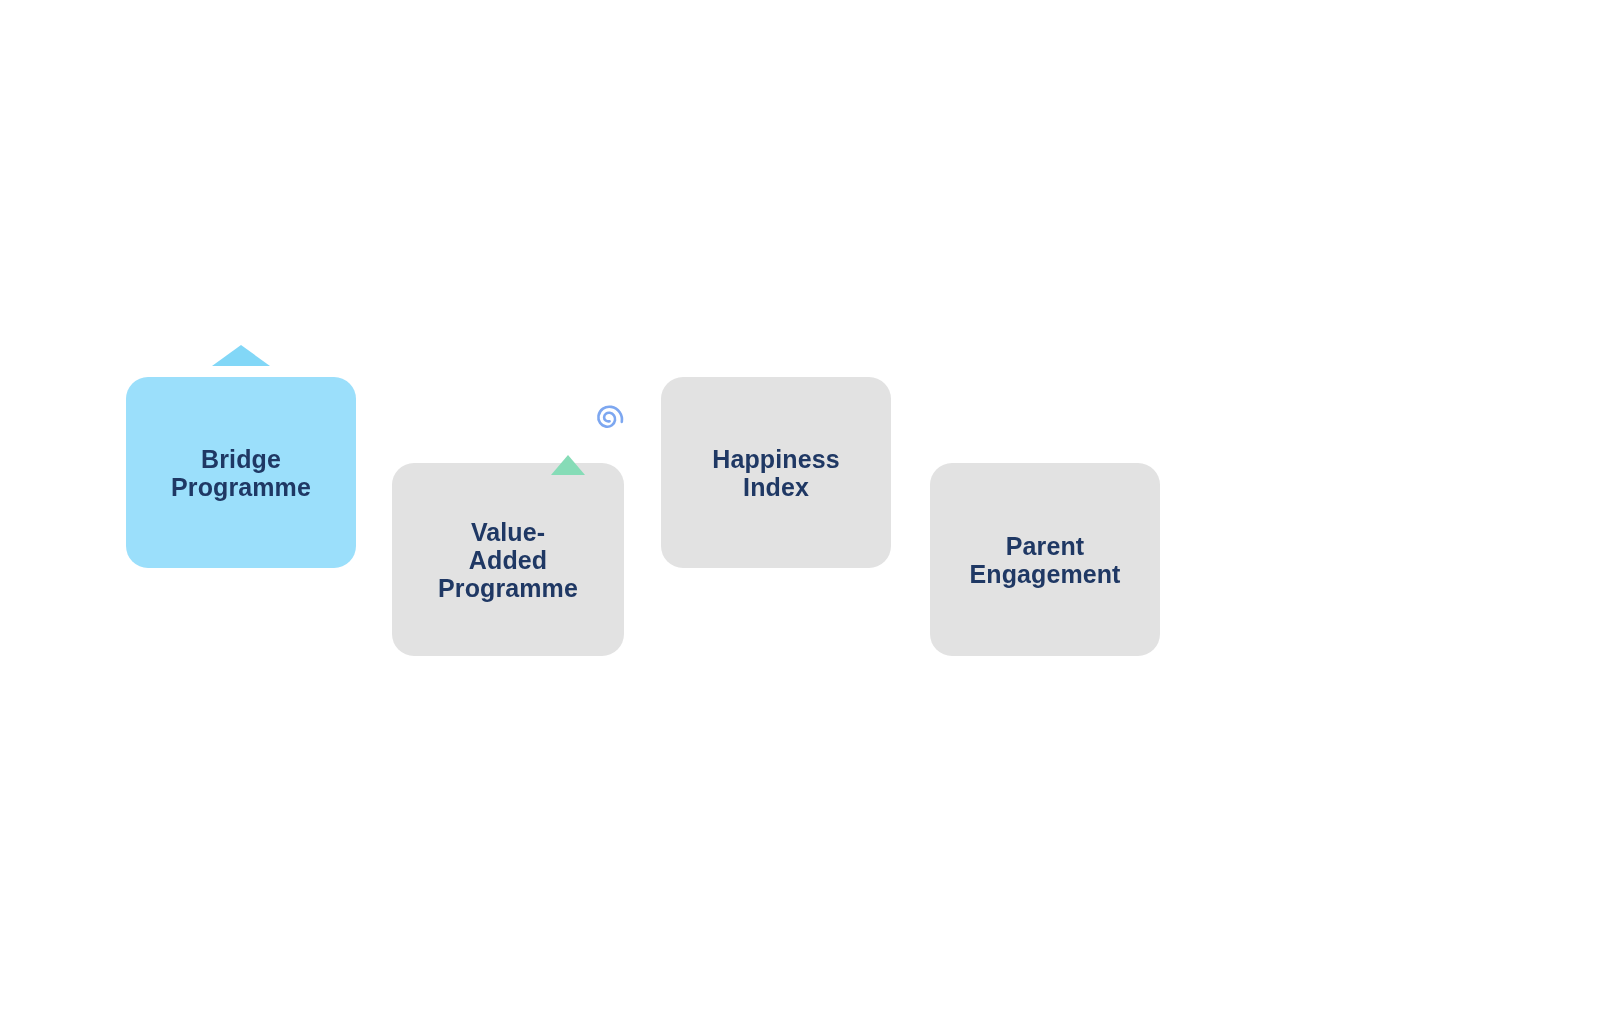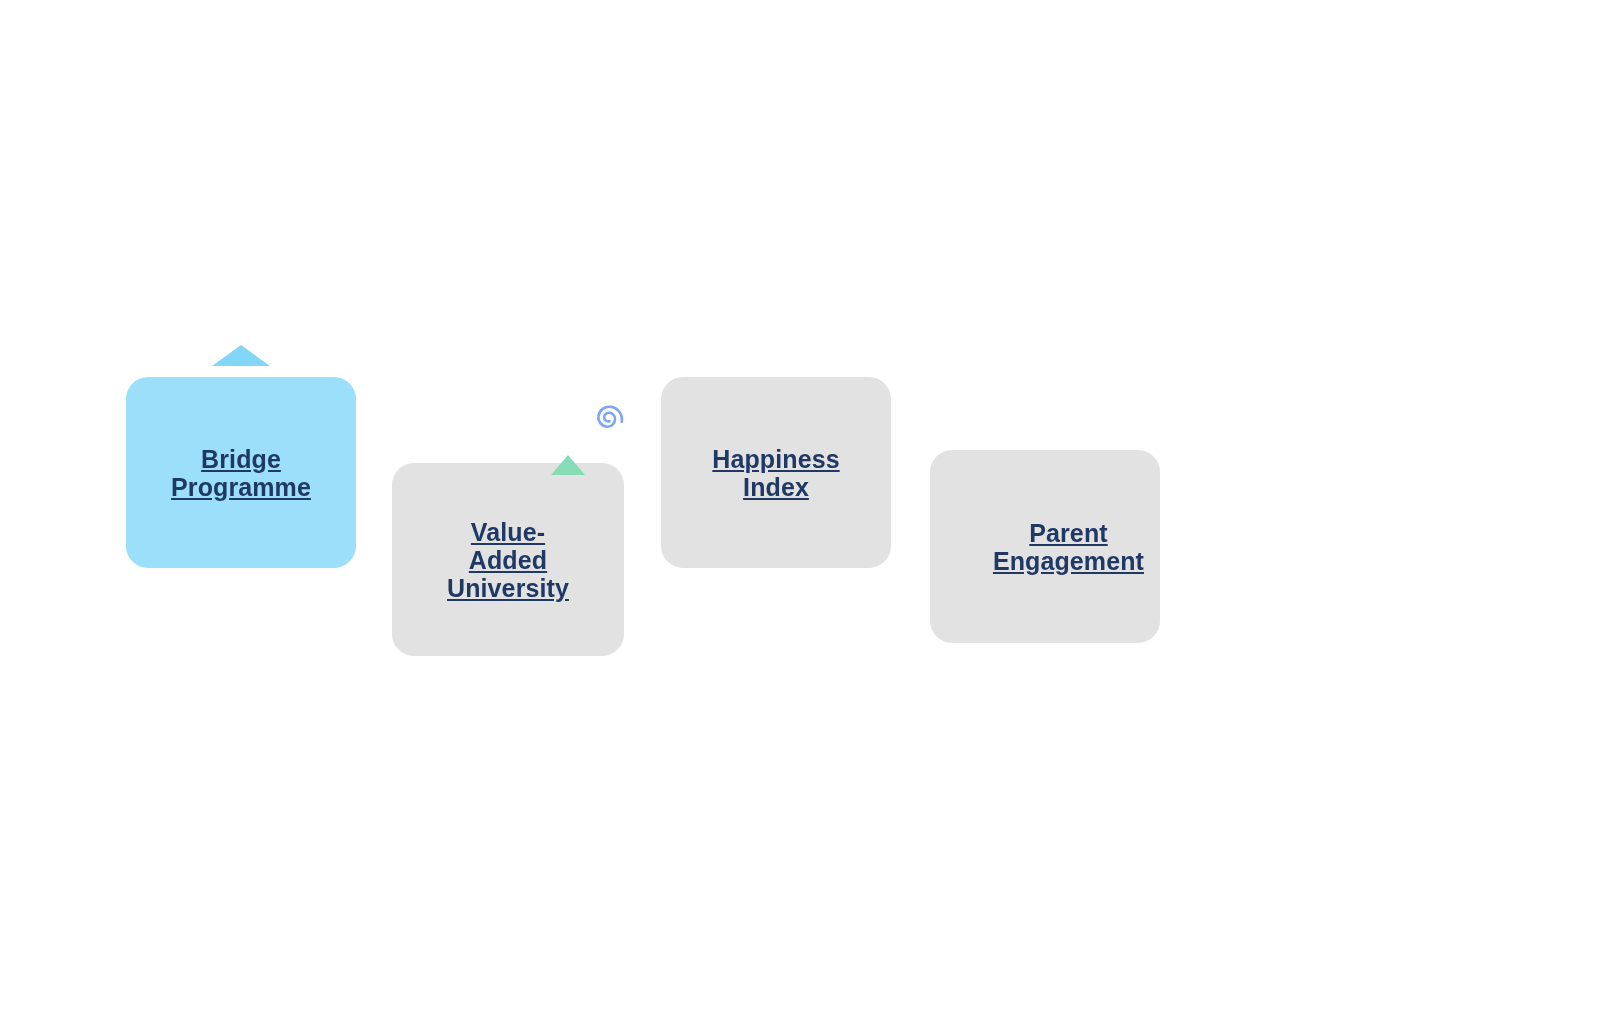--- a/index.html
+++ b/index.html
@@ -37,28 +37,27 @@
   .card-label {
     font-family: "Liberation Sans", sans-serif;
     font-weight: bold;
     font-size: 25px;
     line-height: 1.12;
     letter-spacing: 0.1px;
     color: #1f3864;
     white-space: pre-line;
     padding: 0 16px;
     user-select: none;
-    text-decoration: underline;
   }
 
   
   #card-bridge        { left: 126px; top: 377px;  width: 230px; height: 191px; background: #9bdffb; }
   #card-value-added   { left: 392px; top: 463px;  width: 232px; height: 193px; background: #e2e2e2; }
   #card-happiness     { left: 661px; top: 377px;  width: 230px; height: 191px; background: #e2e2e2; align-items: center; }
-  #card-parent        { left: 930px; top: 450px;  width: 230px; height: 193px; background: #e2e2e2; justify-content: flex-end; }
+  #card-parent        { left: 930px; top: 463px;  width: 230px; height: 193px; background: #e2e2e2; }
   #card-university    { left: 1198px; top: 377px; width: 230px; height: 191px; background: #e2e2e2; }
 
   
   .triangle {
     position: absolute;
     width: 0;
     height: 0;
     z-index: 2;
   }
 
@@ -119,21 +118,21 @@
   <div class="card" id="card-bridge">
     <span class="card-label">Bridge
 Programme</span>
   </div>
 
   <div class="triangle" id="triangle-green"></div>
 
   <div class="card" id="card-value-added">
     <span class="card-label">Value-
 Added
-University</span>
+Programme</span>
   </div>
 
   <div class="card" id="card-happiness">
     <span class="card-label">Happiness
 Index</span>
   </div>
 
   <div class="card" id="card-parent">
     <span class="card-label">Parent
 Engagement</span>

